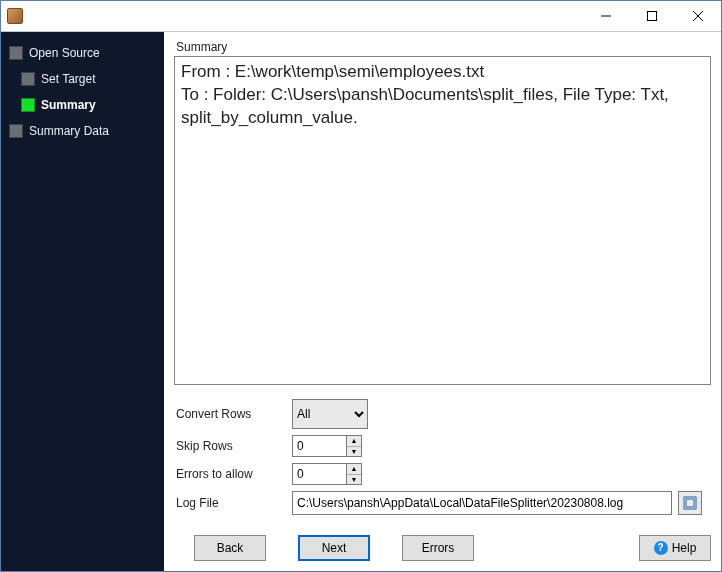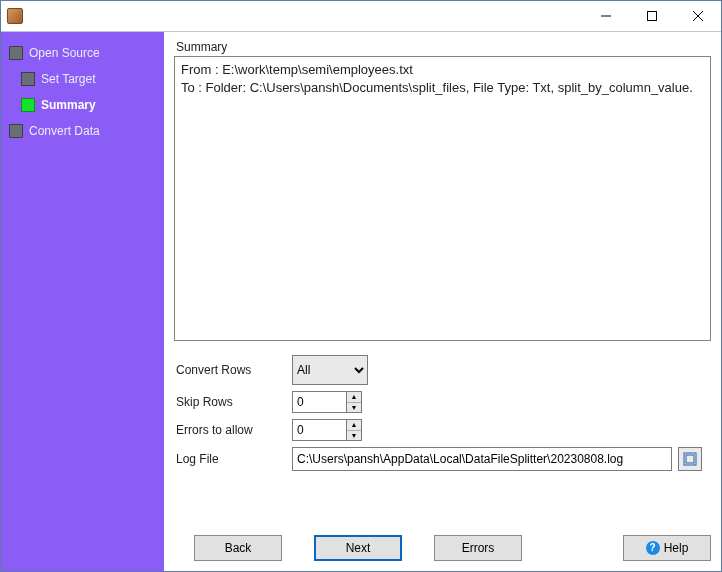--- a/index.html
+++ b/index.html
@@ -43,21 +43,21 @@
   }
 
   .body {
     flex: 1;
     display: flex;
     overflow: hidden;
     border-top: 1px solid #b9c7d8;
   }
   .sidebar {
     width: 163px;
-    background: #8b5cf6;
+    background: #0f172a;
     color: #fff;
     padding-top: 8px;
   }
   .step {
     display: flex;
     align-items: center;
     padding: 6px 6px 6px 8px;
     font-size: 12px;
     color: #e8eef7;
     white-space: nowrap;
@@ -86,21 +86,21 @@
   .section-label {
     font-size: 12px;
     color: #222;
     margin: 0 0 2px 2px;
   }
   .summary-box {
     flex: 1;
     border: 1px solid #848484;
     background: #fff;
     padding: 4px 6px;
-    font-size: 13px;
+    font-size: 17px;
     color: #222;
     white-space: pre-wrap;
     overflow: auto;
     line-height: 1.35;
   }
 
   .form-area {
     margin-top: 14px;
   }
   .form-row {
@@ -170,27 +170,27 @@
   }
   .browse-btn svg { display:block; }
 
   .button-bar {
     display: flex;
     align-items: center;
     gap: 0;
     margin-top: 14px;
   }
   .btn {
-    width: 88px; height: 26px;
+    width: 72px; height: 26px;
     border: 1px solid #8a8a8a;
     background: #e1e1e1;
     font: inherit;
     cursor: pointer;
     display: inline-flex;
-    align-items: center; justify-content: center; margin-top: 44px;
+    align-items: center; justify-content: center;
   }
   .btn.primary {
     border: 2px solid #0a66c2;
     background: #e1e1e1;
   }
   .btn.help {
     display: inline-flex;
     align-items: center;
     justify-content: center;
     gap: 4px;
@@ -248,21 +248,21 @@
       <div class="step depth1">
         <span class="box"></span>
         <span>Set Target</span>
       </div>
       <div class="step depth1 current">
         <span class="box"></span>
         <span>Summary</span>
       </div>
       <div class="step">
         <span class="box"></span>
-        <span>Convert Data</span>
+        <span>Summary Data</span>
       </div>
     </div>
 
     <div class="content">
       <div class="section-label">Summary</div>
       <div class="summary-box"><span>From : E:\work\temp\semi\employees.txt</span>
 <span>To : Folder: C:\Users\pansh\Documents\split_files, File Type: Txt, split_by_column_value.</span></div>
 
       <div class="form-area">
 

